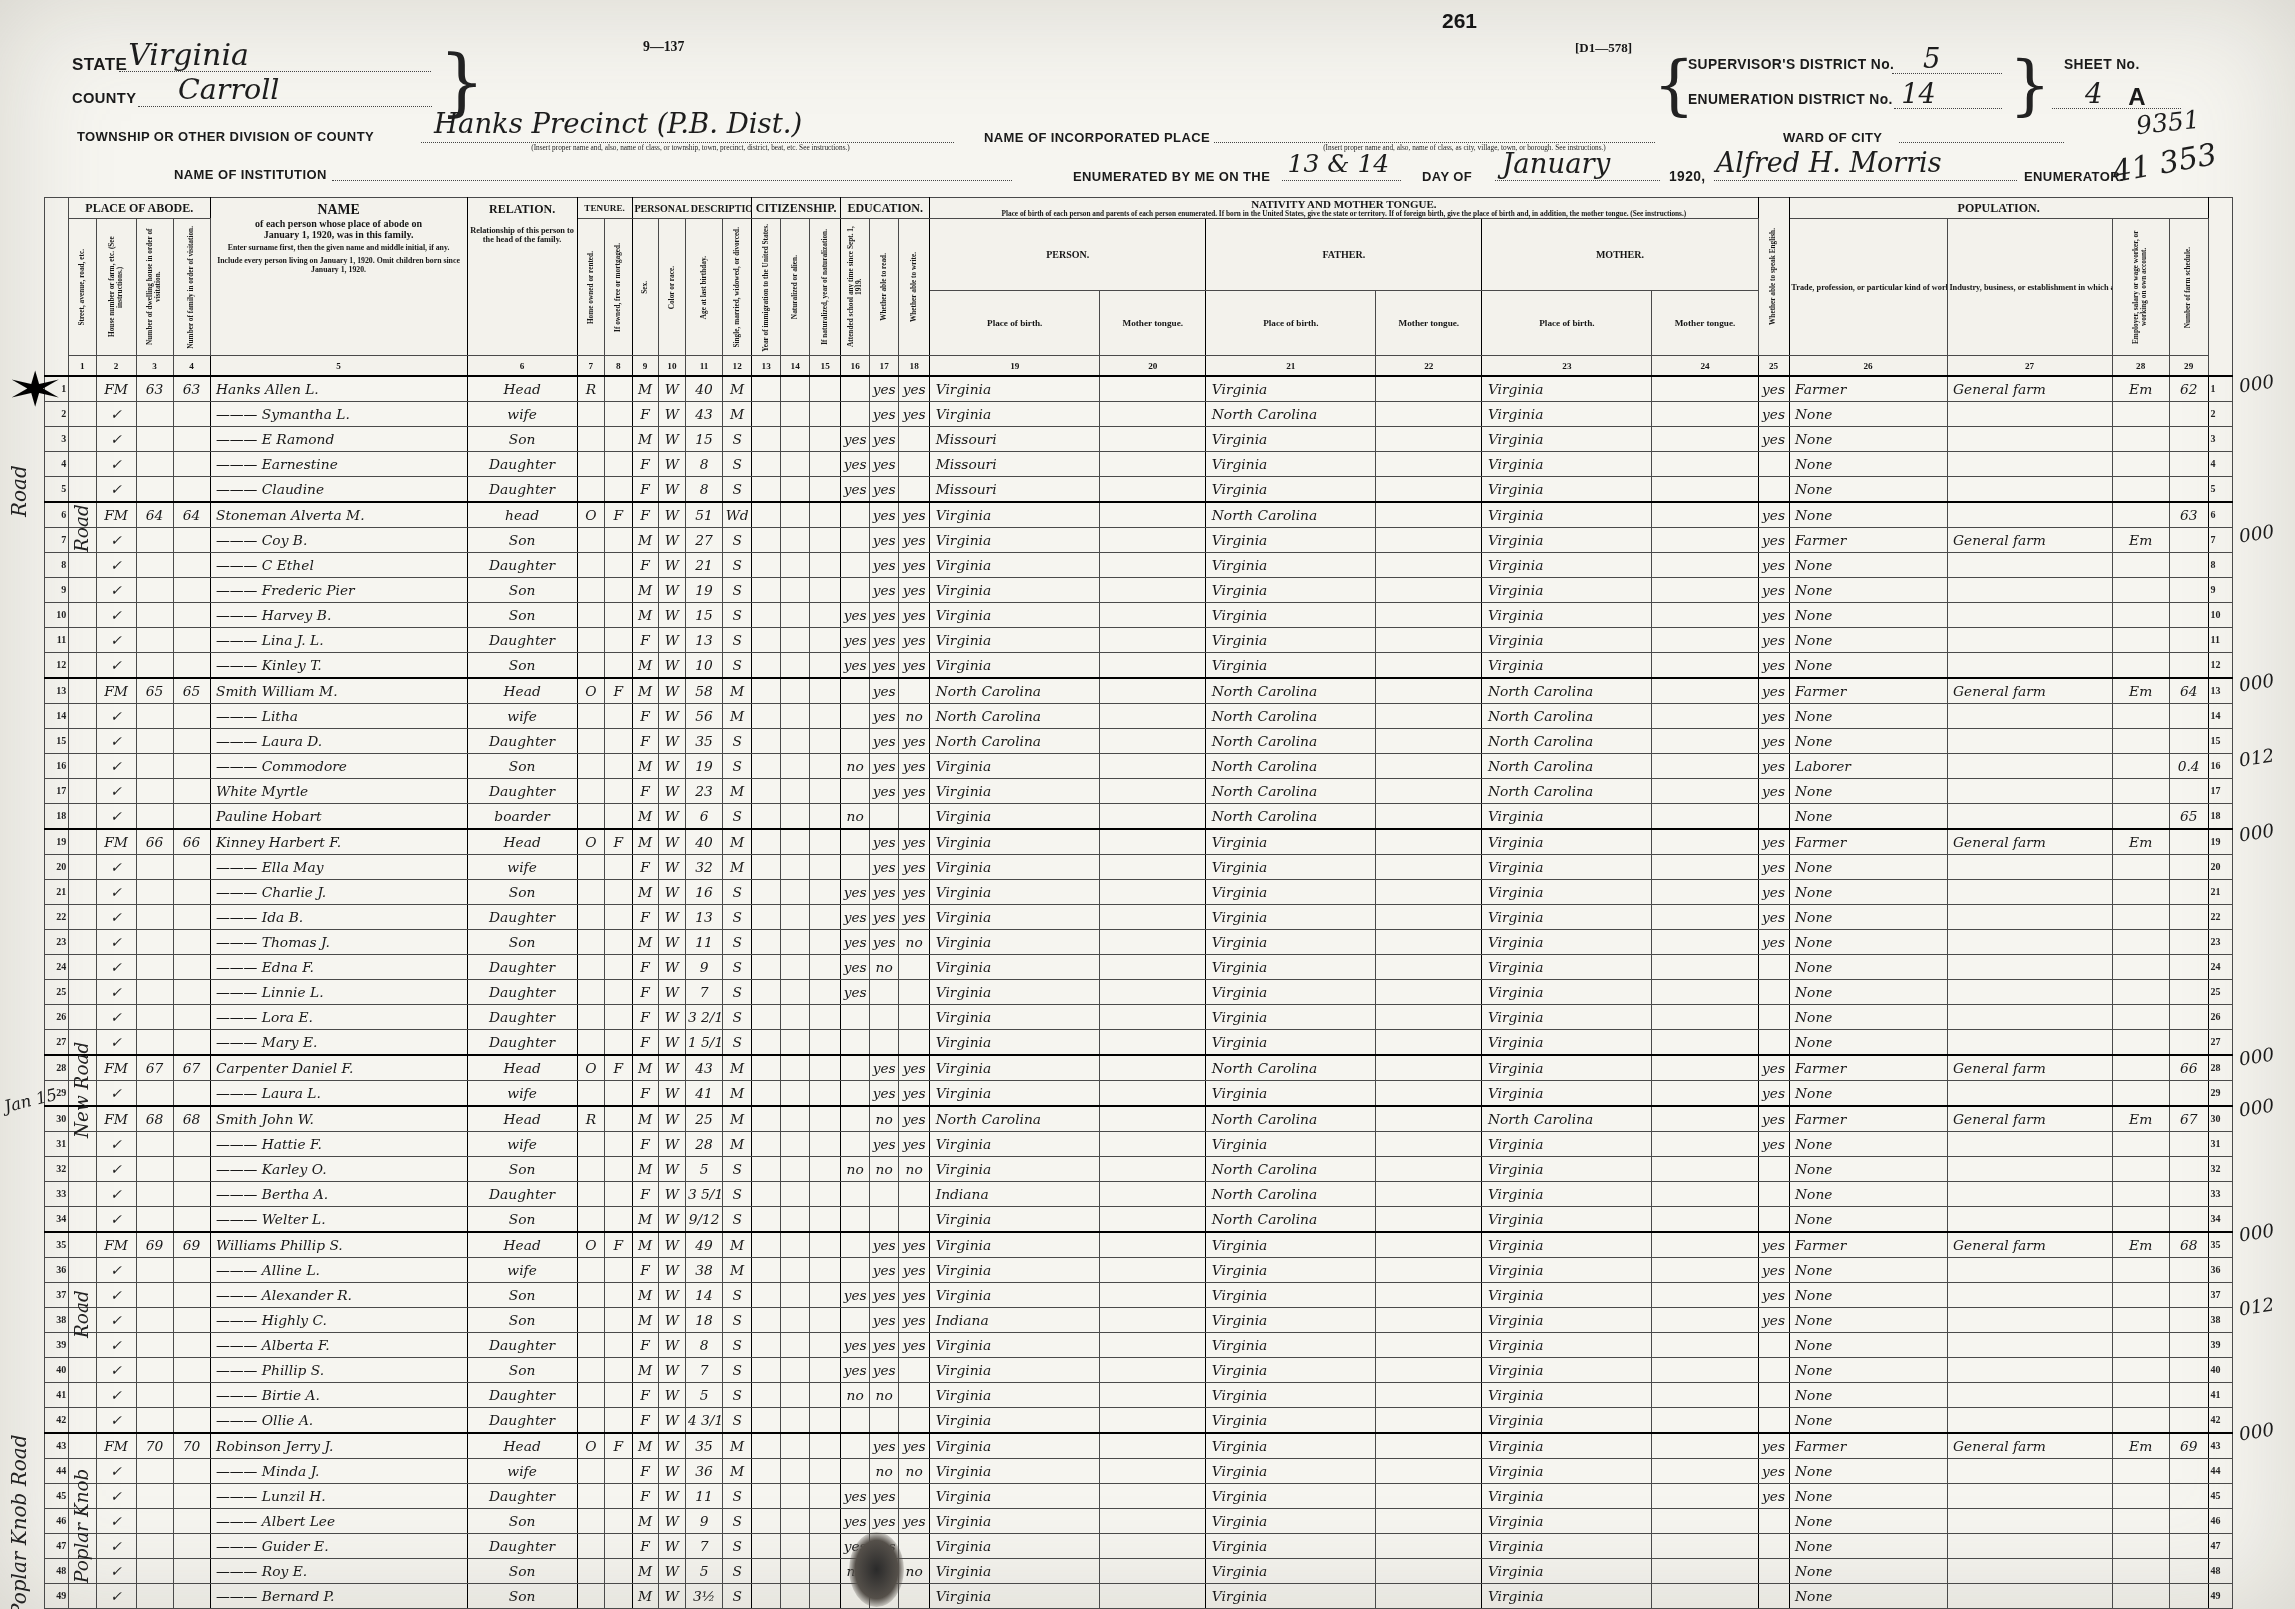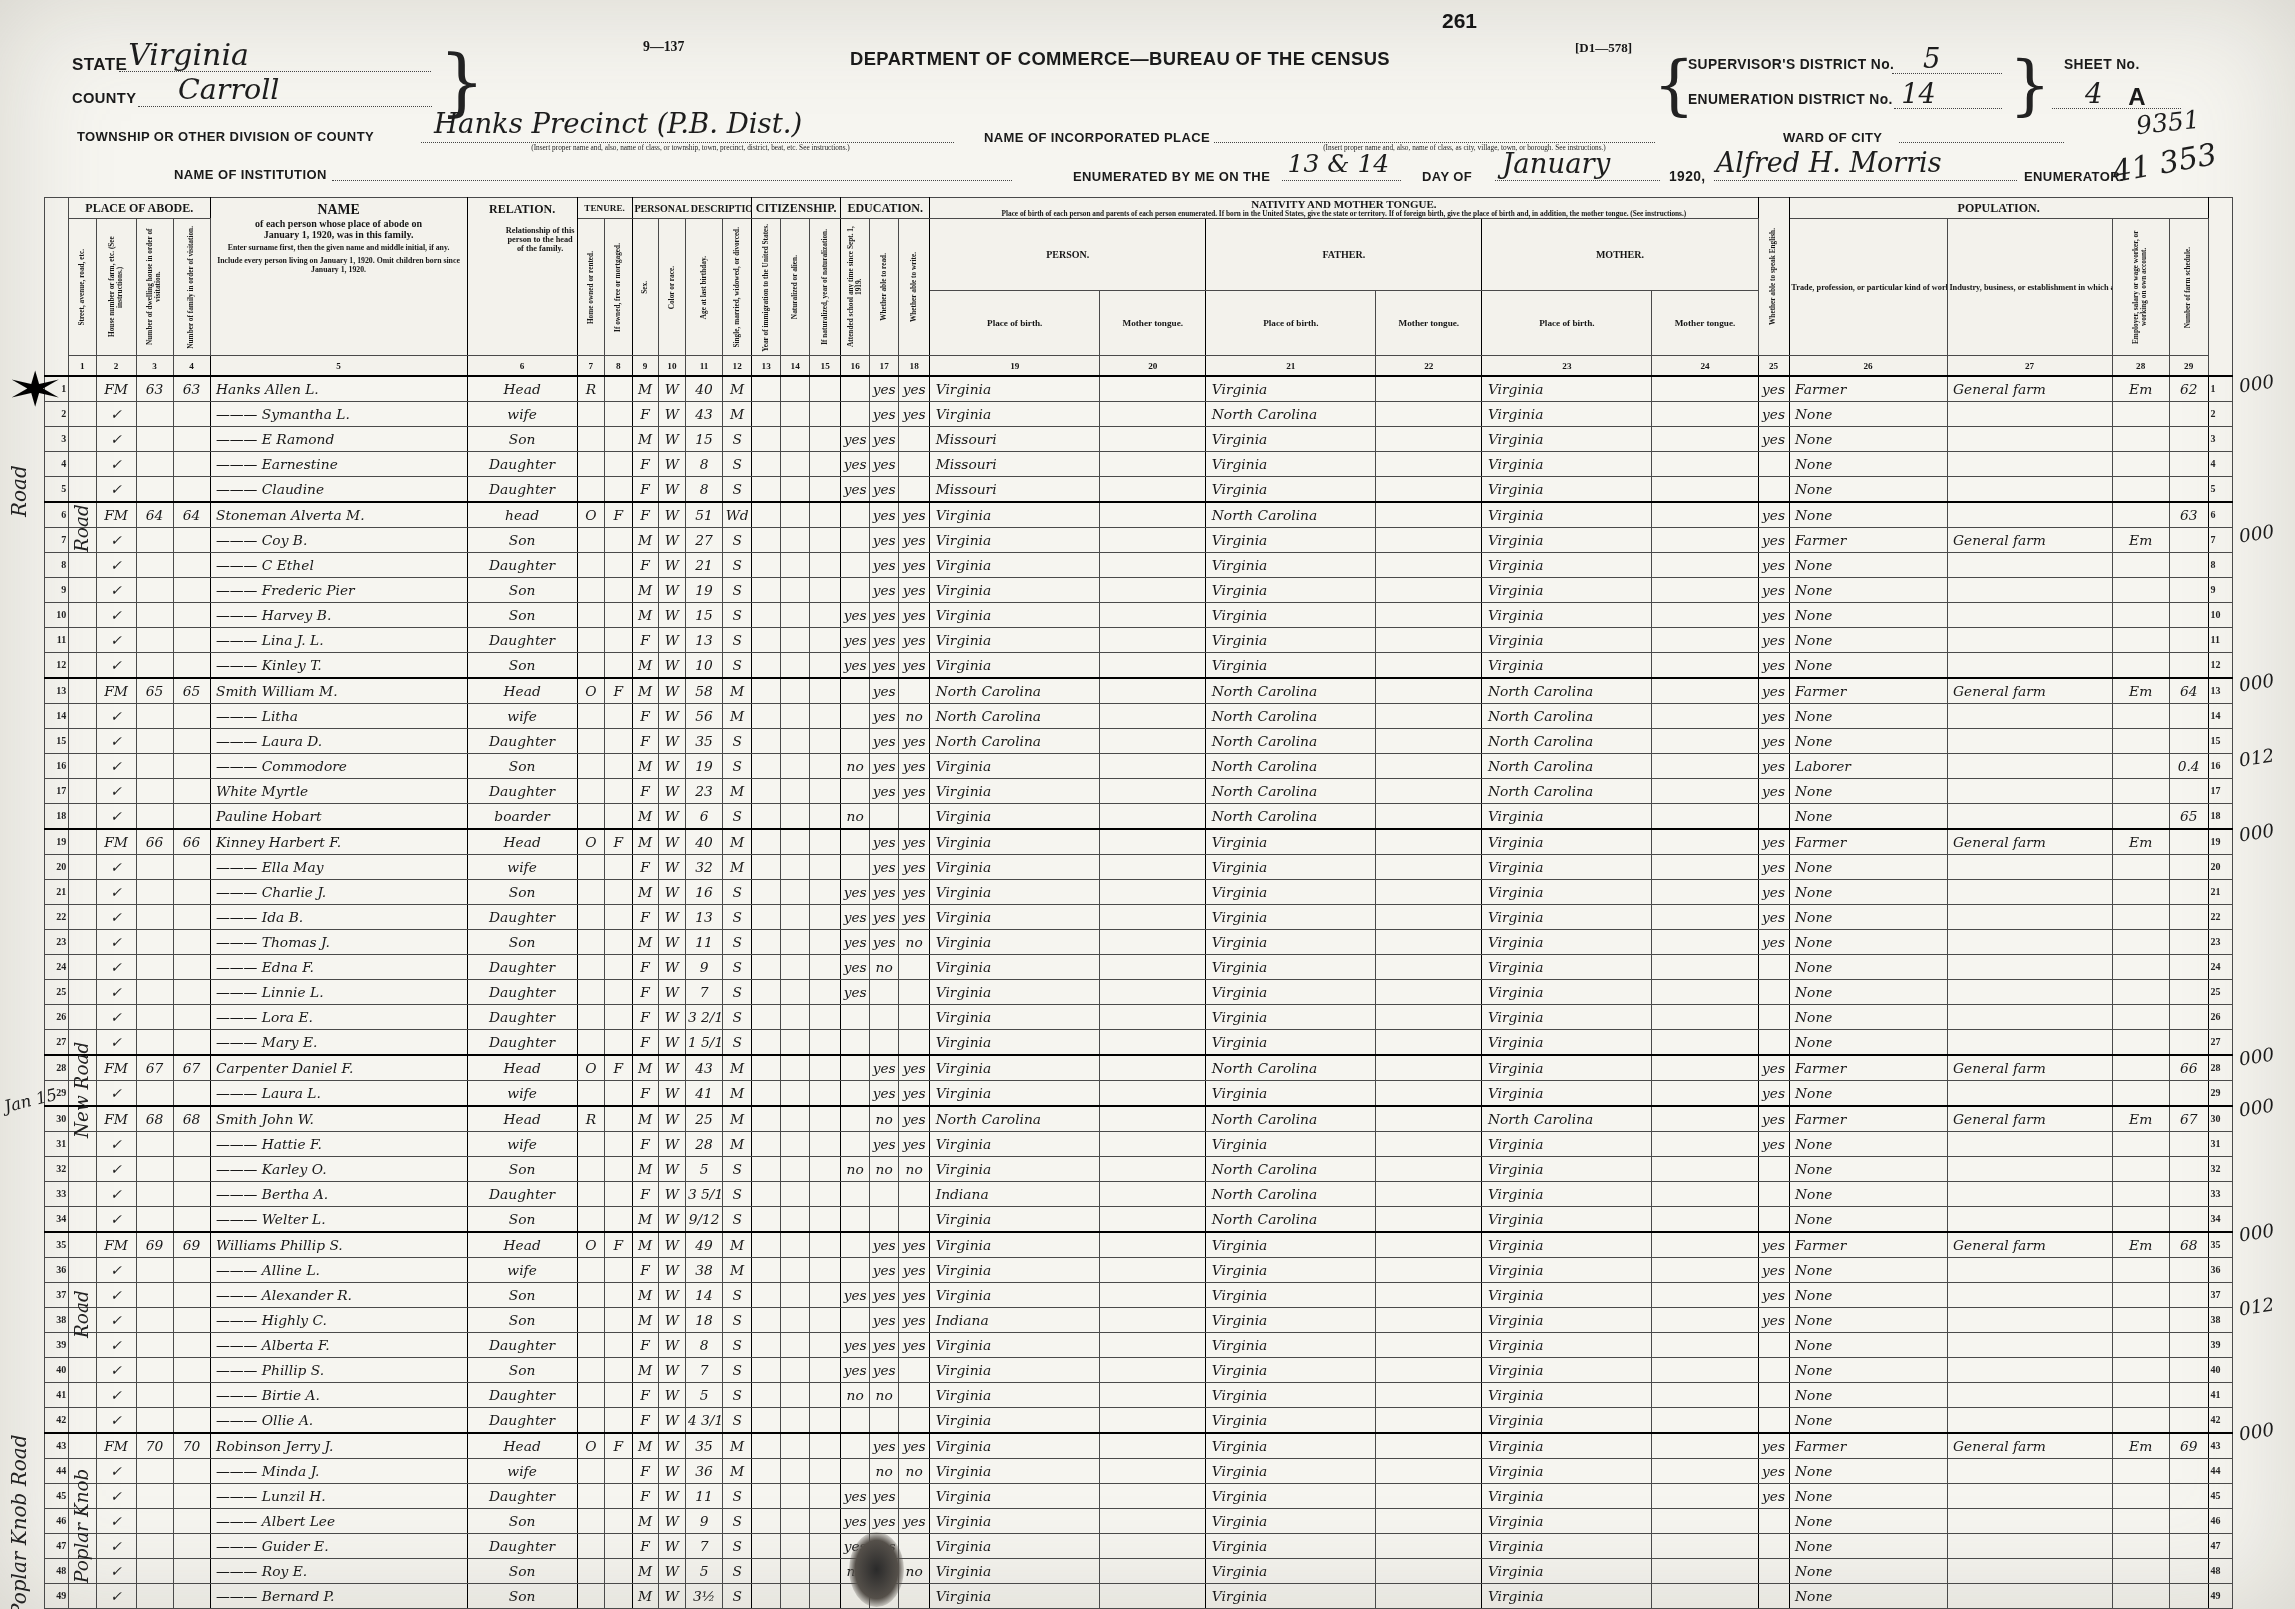--- a/index.html
+++ b/index.html
@@ -27,21 +27,21 @@
   tr.h1 th{font-size:12px;font-weight:bold;text-align:center;border-bottom:0.9px solid #4a4a4a;}
   tr.h2 th, tr.h3 th{font-size:8.3px;font-weight:bold;text-align:center;vertical-align:middle;}
   tr.h4 th{font-size:9.2px;font-weight:bold;text-align:center;height:18.4px;border-top:0.9px solid #4a4a4a;}
   .vert{writing-mode:vertical-rl;transform:rotate(180deg);font-size:7.3px;line-height:1.15;
         margin:0 auto;max-height:136px;white-space:normal;font-weight:bold;text-align:center;}
   .hr2{border-right:1.8px solid #000 !important;}
   .namecell div.t{font-size:13.8px;font-weight:bold;text-align:center;}
   .namecell div.s{font-size:10px;font-weight:bold;text-align:center;white-space:normal;}
   .namecell div.n{font-size:7.8px;font-weight:bold;text-align:center;white-space:normal;margin-top:3.7px;}
   .relcell div.t{font-size:12px;font-weight:bold;text-align:center;}
-  .relcell div.s{font-size:8.3px;font-weight:bold;text-align:center;white-space:normal;margin-top:9.2px;padding-left:36px;}
+  .relcell div.s{font-size:8.3px;font-weight:bold;text-align:center;white-space:normal;margin-top:9.2px;}
   .natcell .t{font-size:11px;font-weight:bold;text-align:center;}
   .natcell .n{font-size:7.3px;font-weight:bold;white-space:normal;text-align:center;line-height:1.15;}
   .occhead{font-size:8.3px;font-weight:bold;white-space:normal;vertical-align:middle;}
   tbody td{height:24px;font-size:13.8px;vertical-align:middle;text-align:center;}
   tbody td.hwc{font-family:"DejaVu Serif",serif;font-style:italic;color:#181818;}
   tbody td.left{text-align:left;padding-left:5.5px;}
   tbody tr{border-bottom:0.9px solid #8a8a8a;}
   tbody tr.fam td{border-top:2.3px solid #000;}
   .street-label{position:absolute;writing-mode:vertical-rl;transform:rotate(180deg);
         font-family:"DejaVu Serif",serif;font-style:italic;font-size:18.4px;color:#222;
@@ -53,21 +53,20 @@
 </style>
 </head>
 <body>
 
 <div class="page">
 
   <div class="abs sans" style="left:1442px;top:9.2px;font-size:21px;font-weight:bold;">261</div>
   <div class="abs" style="left:643px;top:39px;font-size:13.8px;font-weight:bold;">9—137</div>
   <div class="abs" style="left:1575px;top:40px;font-size:13px;font-weight:bold;">[D1—578]</div>
 
-  <div class="abs lbl" style="left:661px;top:48px;width:918px;text-align:center;font-size:18.4px;">DEPARTMENT OF COMMERCE—BUREAU OF THE CENSUS</div>
 
   <div class="abs lbl" style="left:72px;top:55px;font-size:17px;">STATE</div>
   <div class="abs dotted" style="left:119px;top:42px;width:312px;height:29px;">
     <span class="hw" style="font-size:30px;position:relative;top:-5.5px;left:9.2px;">Virginia</span>
   </div>
   <div class="abs lbl" style="left:72px;top:90px;font-size:14.7px;">COUNTY</div>
   <div class="abs dotted" style="left:138px;top:77px;width:294px;height:29px;">
     <span class="hw" style="font-size:28.5px;position:relative;top:-3.7px;left:22px;margin-left:18px;">Carroll</span>
   </div>
   <div class="abs brace" style="left:439px;top:40px;font-size:72px;">}</div>

